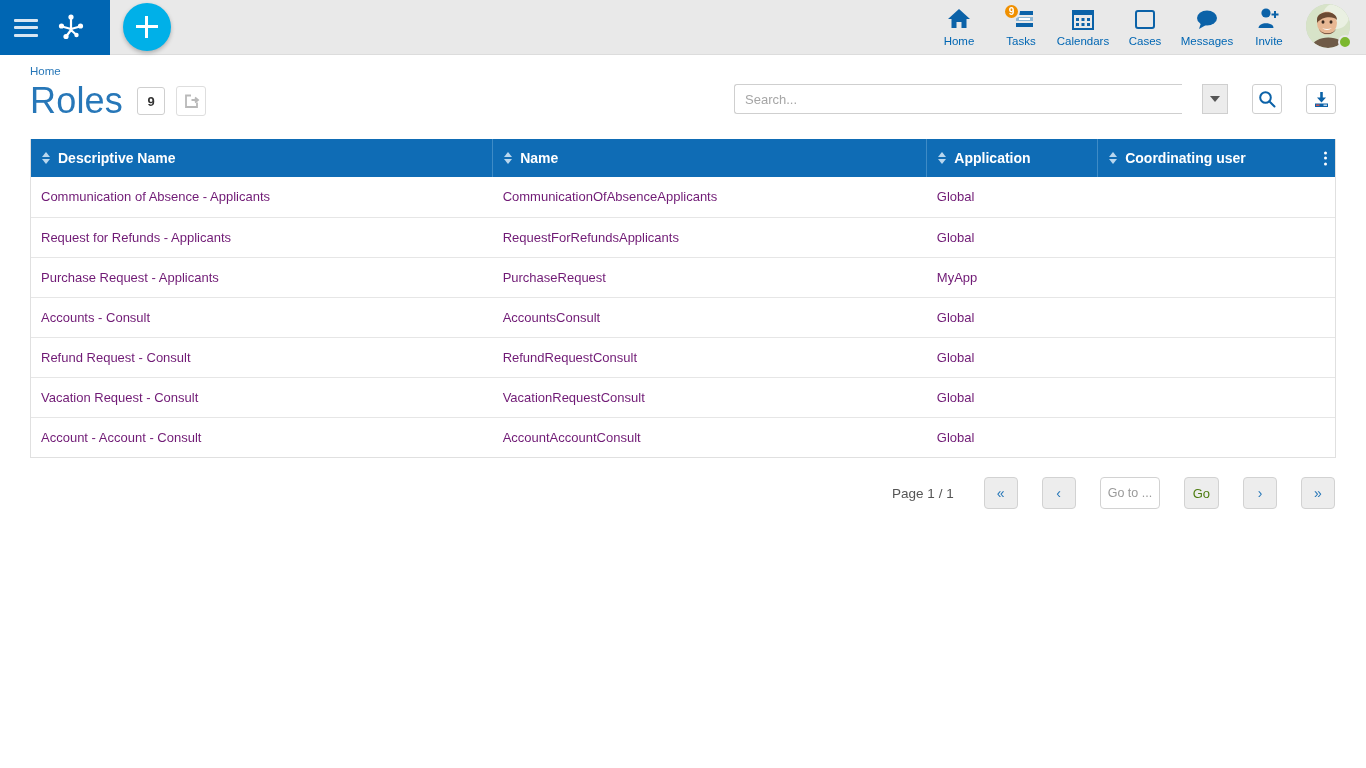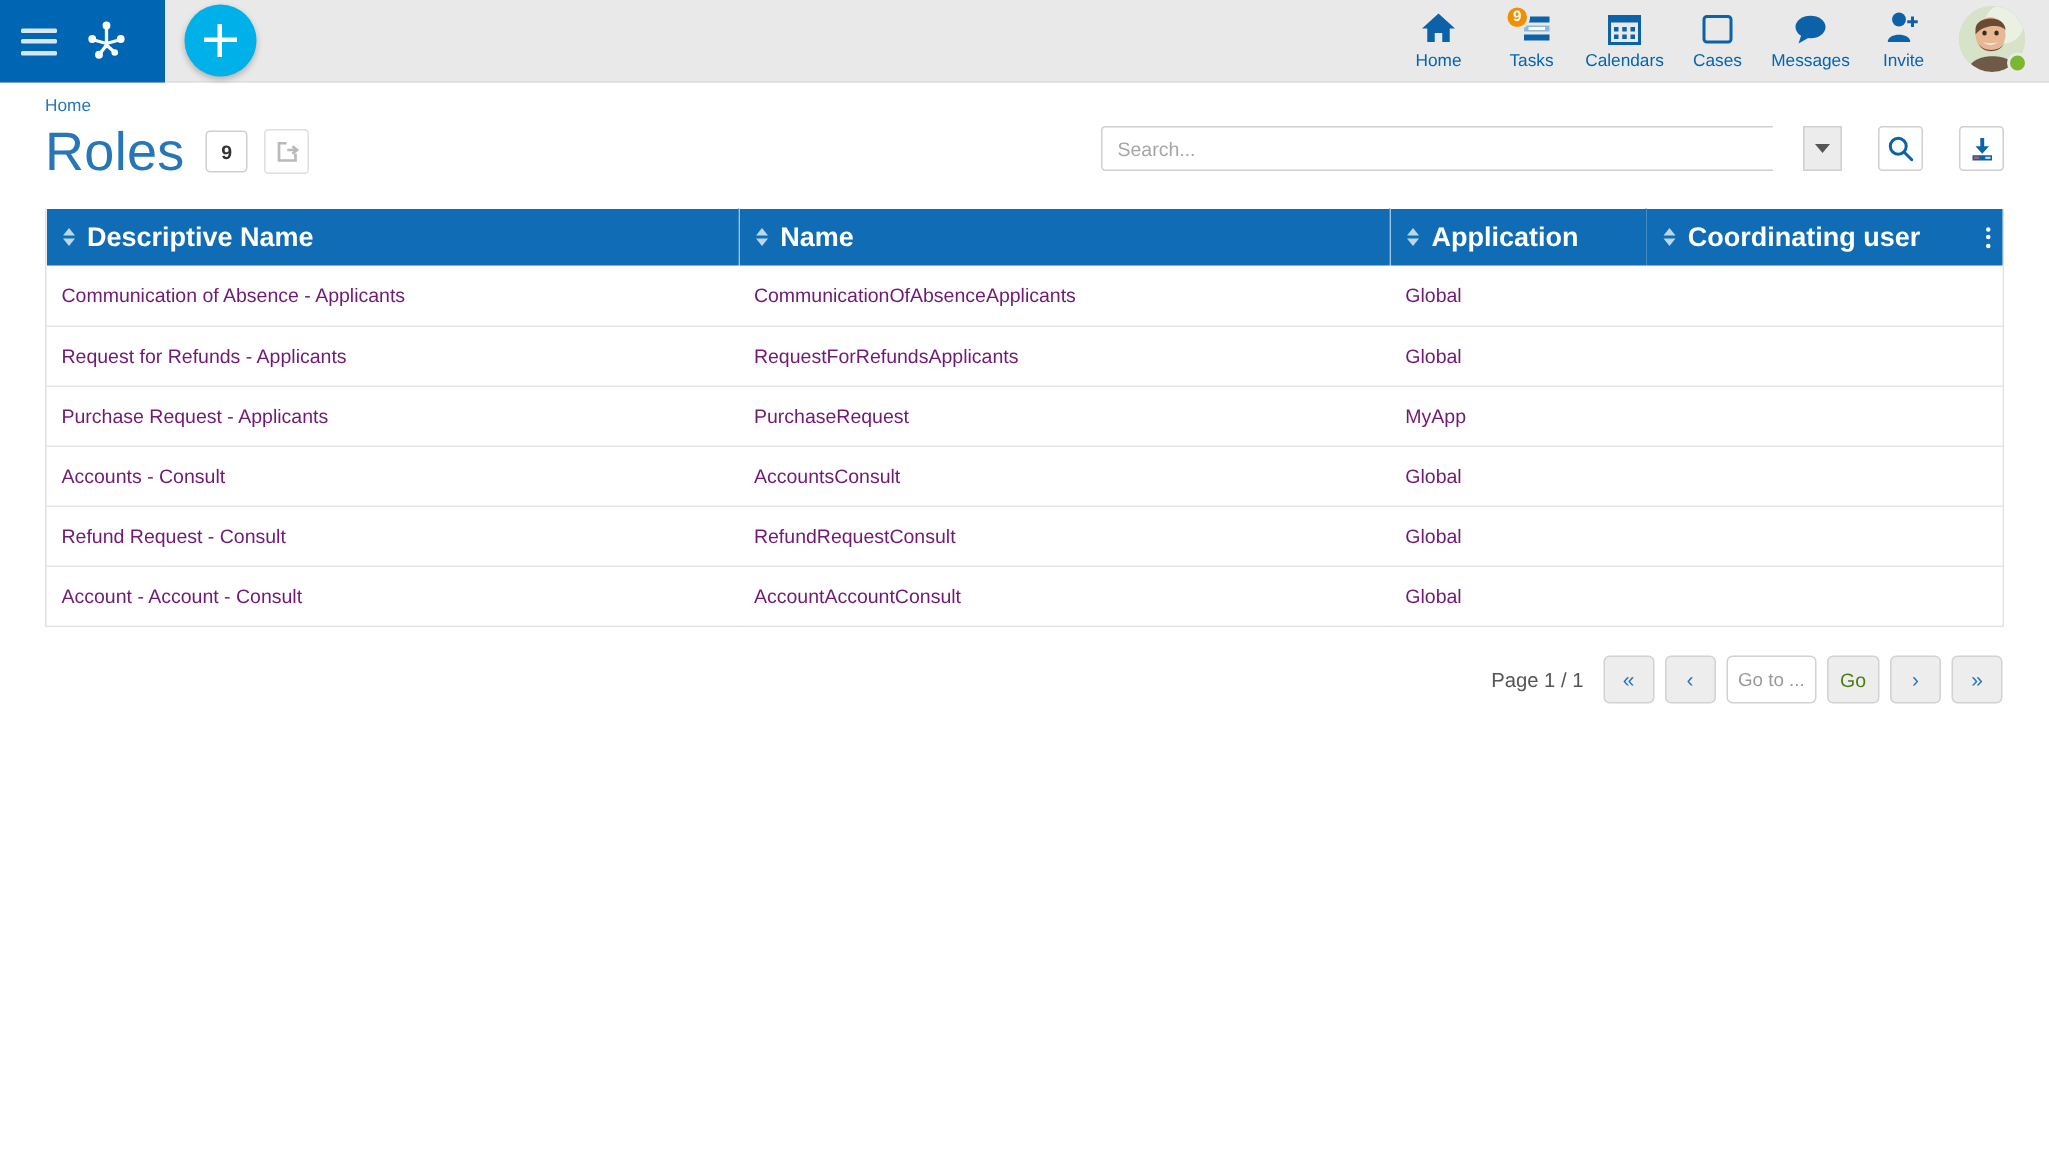--- a/index.html
+++ b/index.html
@@ -113,21 +113,21 @@
     width: 30px; height: 30px; margin-left: 4px;
     border: 1px solid #cfcfcf; border-radius: 3px; background: #fff;
     display:flex; align-items:center; justify-content:center; cursor:pointer;
   }
 
   
   .tablewrap { margin-top: 14px; border: 1px solid #e0e0e0; border-top: none; }
   table { width: 100%; border-collapse: collapse; table-layout: fixed; }
   thead th {
     background: #0f6cb5; color: #fff;
-    font-size: 18px; font-weight: bold;
+    font-size: 14px; font-weight: bold;
     text-align: left; height: 38px;
     padding: 0 10px 0 10px;
     border-right: 1px solid #3e8bc6;
     position: relative; cursor: pointer;
     white-space: nowrap;
   }
   thead th:last-child { border-right: none; }
   .thinner { display: flex; align-items: center; gap: 8px; }
   .sorticon { display: inline-flex; flex-direction: column; align-items: center; justify-content: center; width: 9px; }
   .sorticon i { display:block; width:0; height:0; border-left:4.5px solid transparent; border-right:4.5px solid transparent; }
@@ -140,21 +140,21 @@
     height: 40px; font-size: 13px; color: #701a75;
     padding: 0 10px; border-bottom: 1px solid #e6e6e6;
     background: #fff; overflow: hidden; text-overflow: ellipsis; white-space: nowrap;
   }
   tbody tr:last-child td { border-bottom: none; }
   tbody tr { cursor: pointer; }
 
   
   .pager {
     display: flex; align-items: center; justify-content: flex-end;
-    gap: 7px; margin-top: 19px; padding-right: 1px;
+    gap: 24px; margin-top: 19px; padding-right: 1px;
   }
   .pagelabel { font-size: 13.5px; color: #555; margin-right: 6px; }
   .pbtn {
     min-width: 34px; height: 32px; padding: 0 8px;
     border: 1px solid #d2d2d2; border-radius: 4px;
     background: #ededed; color: #2777b8;
     font-size: 14px; display:flex; align-items:center; justify-content:center;
     cursor: pointer; font-family: "Liberation Sans", sans-serif;
   }
   .goto {
@@ -409,20 +409,26 @@
           <td>Global</td>
           <td></td>
         </tr>
         <tr>
           <td>Refund Request - Consult</td>
           <td>RefundRequestConsult</td>
           <td>Global</td>
           <td></td>
         </tr>
         <tr>
+          <td>Vacation Request - Consult</td>
+          <td>VacationRequestConsult</td>
+          <td>Global</td>
+          <td></td>
+        </tr>
+        <tr>
           <td>Account - Account - Consult</td>
           <td>AccountAccountConsult</td>
           <td>Global</td>
           <td></td>
         </tr>
       </tbody>
     </table>
   </div>
 
   <div class="pager">

